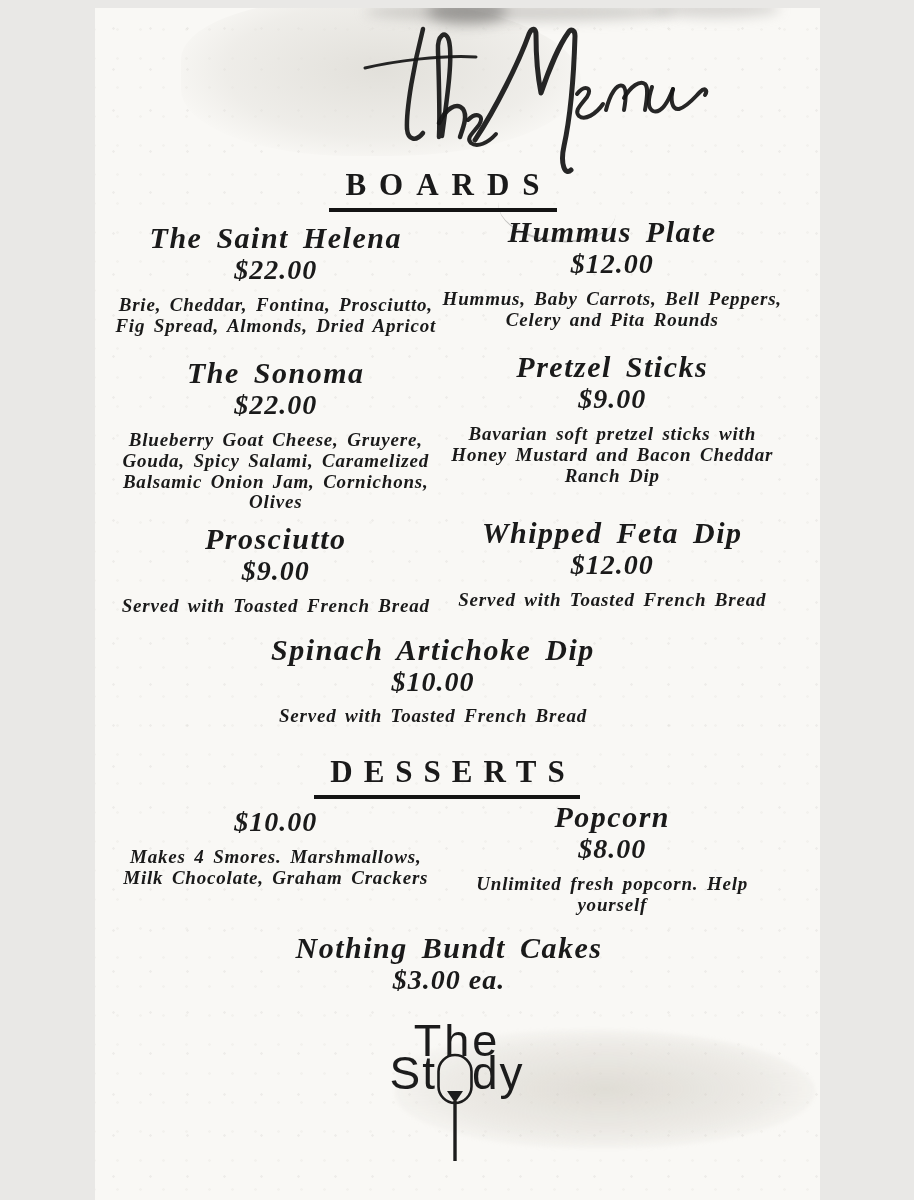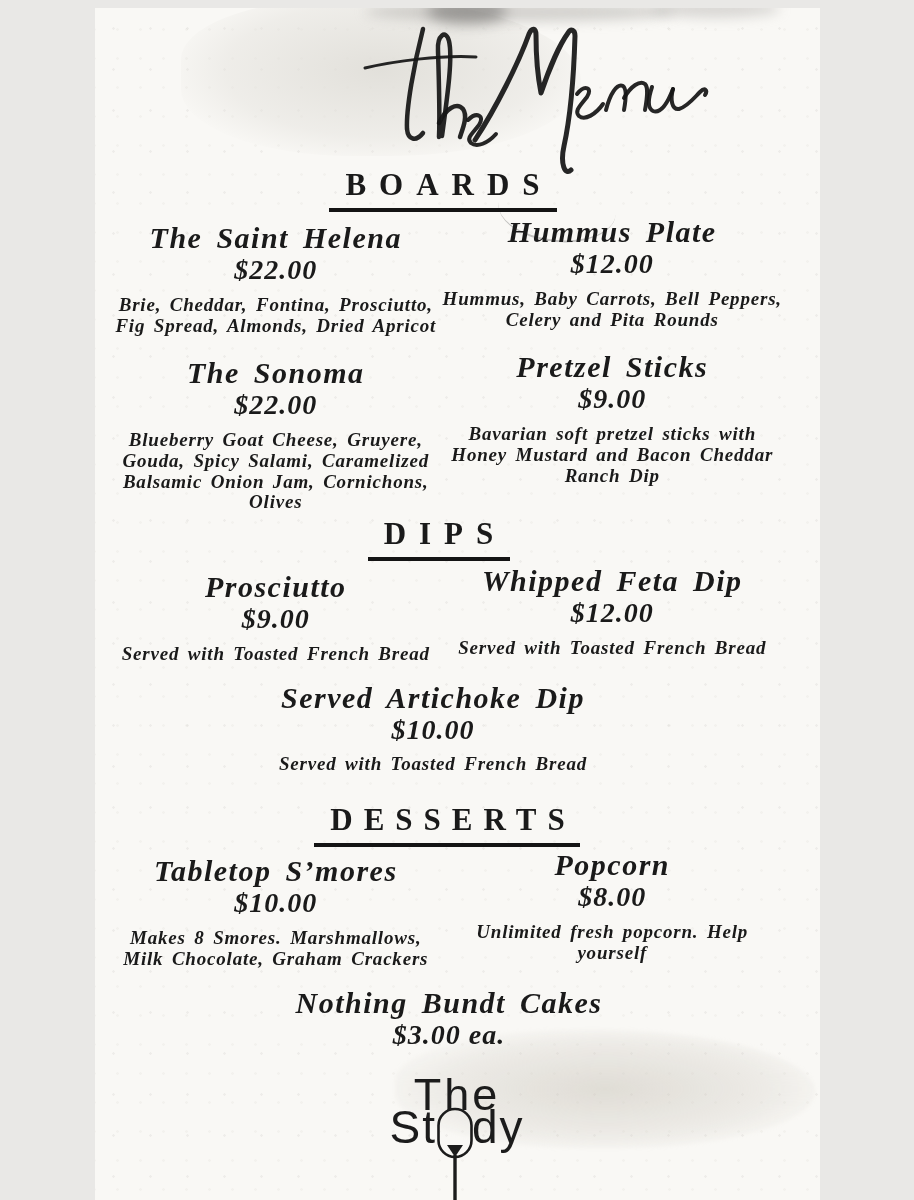--- a/index.html
+++ b/index.html
@@ -140,59 +140,55 @@
       <div class="item">
         <div class="item-name">Pretzel Sticks</div>
         <div class="item-price">$9.00</div>
         <div class="item-desc">Bavarian soft pretzel sticks with
 Honey Mustard and Bacon Cheddar
 Ranch Dip</div>
       </div>
     </div>
   </div>
 
-  <div class="heading-wrap hw-dips">
-    <div class="section-heading">DIPS</div>
-  </div>
 
   <div class="row row-d1">
     <div class="col">
       <div class="item">
         <div class="item-name">Prosciutto</div>
         <div class="item-price">$9.00</div>
         <div class="item-desc">Served with Toasted French Bread</div>
       </div>
     </div>
     <div class="col col-r">
       <div class="item">
         <div class="item-name">Whipped Feta Dip</div>
         <div class="item-price">$12.00</div>
         <div class="item-desc">Served with Toasted French Bread</div>
       </div>
     </div>
   </div>
 
   <div class="center-item ci-spinach">
     <div class="item">
-      <div class="item-name">Served Artichoke Dip</div>
+      <div class="item-name">Spinach Artichoke Dip</div>
       <div class="item-price">$10.00</div>
       <div class="item-desc">Served with Toasted French Bread</div>
     </div>
   </div>
 
   <div class="heading-wrap hw-desserts">
     <div class="section-heading">DESSERTS</div>
   </div>
 
   <div class="row row-s1">
     <div class="col">
       <div class="item">
-        <div class="item-name">Tabletop S’mores</div>
         <div class="item-price">$10.00</div>
-        <div class="item-desc">Makes 8 Smores. Marshmallows,
+        <div class="item-desc">Makes 4 Smores. Marshmallows,
 Milk Chocolate, Graham Crackers</div>
       </div>
     </div>
     <div class="col col-r">
       <div class="item">
         <div class="item-name">Popcorn</div>
         <div class="item-price">$8.00</div>
         <div class="item-desc">Unlimited fresh popcorn. Help
 yourself</div>
       </div>

